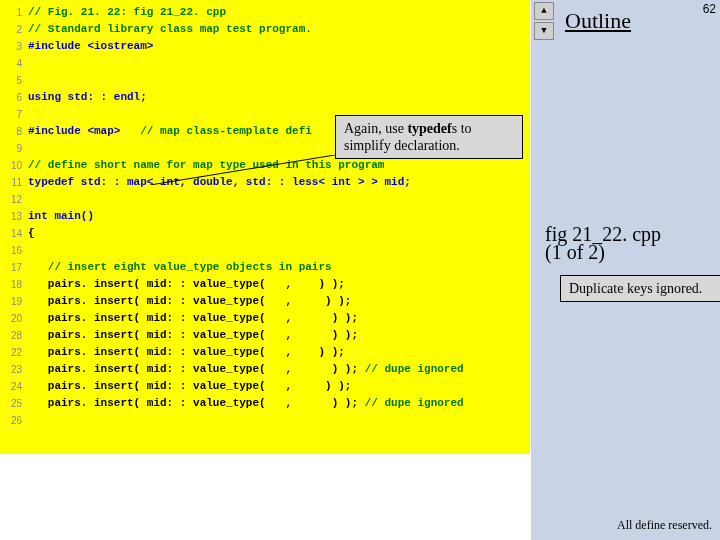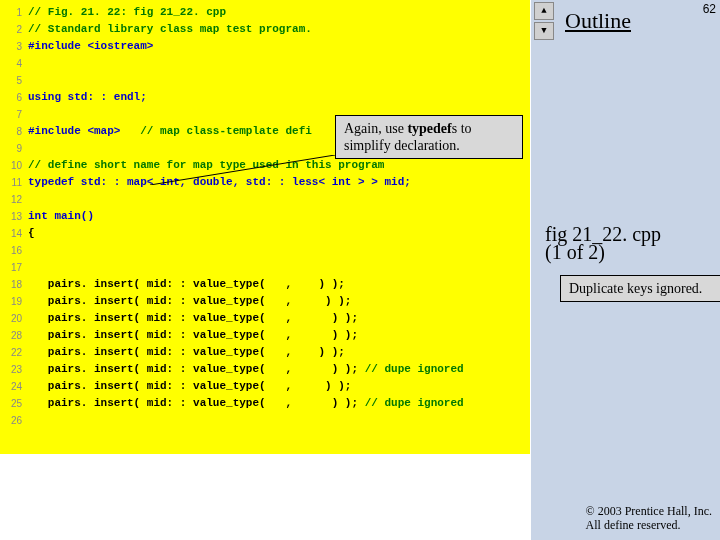--- a/index.html
+++ b/index.html
@@ -135,21 +135,21 @@
     <div class="code-line"><span class="lineno">6</span><span class="code"><span class="blue">using std: : endl;</span></span></div>
     <div class="code-line"><span class="lineno">7</span><span class="code"></span></div>
     <div class="code-line"><span class="lineno">8</span><span class="code"><span class="blue">#include &lt;map&gt;</span><span class="green">   // map class-template defi</span></span></div>
     <div class="code-line"><span class="lineno">9</span><span class="code"></span></div>
     <div class="code-line"><span class="lineno">10</span><span class="code"><span class="green">// define short name for map type used in this program</span></span></div>
     <div class="code-line"><span class="lineno">11</span><span class="code"><span class="blue">typedef std: : map&lt; int, double, std: : less&lt; int &gt; &gt; mid;</span></span></div>
     <div class="code-line"><span class="lineno">12</span><span class="code"></span></div>
     <div class="code-line"><span class="lineno">13</span><span class="code"><span class="blue">int main()</span></span></div>
     <div class="code-line"><span class="lineno">14</span><span class="code"><span class="black">{</span></span></div>
     <div class="code-line"><span class="lineno">16</span><span class="code"></span></div>
-    <div class="code-line"><span class="lineno">17</span></div>
+    <div class="code-line"><span class="lineno">17</span><span class="code"><span class="green">   // insert eight value_type objects in pairs</span></span></div>
     <div class="code-line"><span class="lineno">18</span><span class="code"><span class="black">   pairs. insert( mid: : value_type(   ,    ) );</span></span></div>
     <div class="code-line"><span class="lineno">19</span><span class="code"><span class="black">   pairs. insert( mid: : value_type(   ,     ) );</span></span></div>
     <div class="code-line"><span class="lineno">20</span><span class="code"><span class="black">   pairs. insert( mid: : value_type(   ,      ) );</span></span></div>
     <div class="code-line"><span class="lineno">28</span><span class="code"><span class="black">   pairs. insert( mid: : value_type(   ,      ) );</span></span></div>
     <div class="code-line"><span class="lineno">22</span><span class="code"><span class="black">   pairs. insert( mid: : value_type(   ,    ) );</span></span></div>
     <div class="code-line"><span class="lineno">23</span><span class="code"><span class="black">   pairs. insert( mid: : value_type(   ,      ) ); </span><span class="green">// dupe ignored</span></span></div>
     <div class="code-line"><span class="lineno">24</span><span class="code"><span class="black">   pairs. insert( mid: : value_type(   ,     ) );</span></span></div>
     <div class="code-line"><span class="lineno">25</span><span class="code"><span class="black">   pairs. insert( mid: : value_type(   ,      ) ); </span><span class="green">// dupe ignored</span></span></div>
     <div class="code-line"><span class="lineno">26</span><span class="code"></span></div>
   </div>
@@ -168,15 +168,14 @@
 </div>
 
 <div class="callout callout1" id="callout1">Again, use <b>typedef</b>s to simplify declaration.</div>
 <svg class="callout1-line">
   <line x1="185" y1="0" x2="0" y2="30" stroke="#000" stroke-width="1"></line>
 </svg>
 
 <div class="callout callout2">Duplicate keys ignored.</div>
 
 <div class="copyright">
-  <div>© 2003 Prentice Hall, Inc.</div>
   <div>All define reserved.</div>
 </div>
 
 </body></html>

